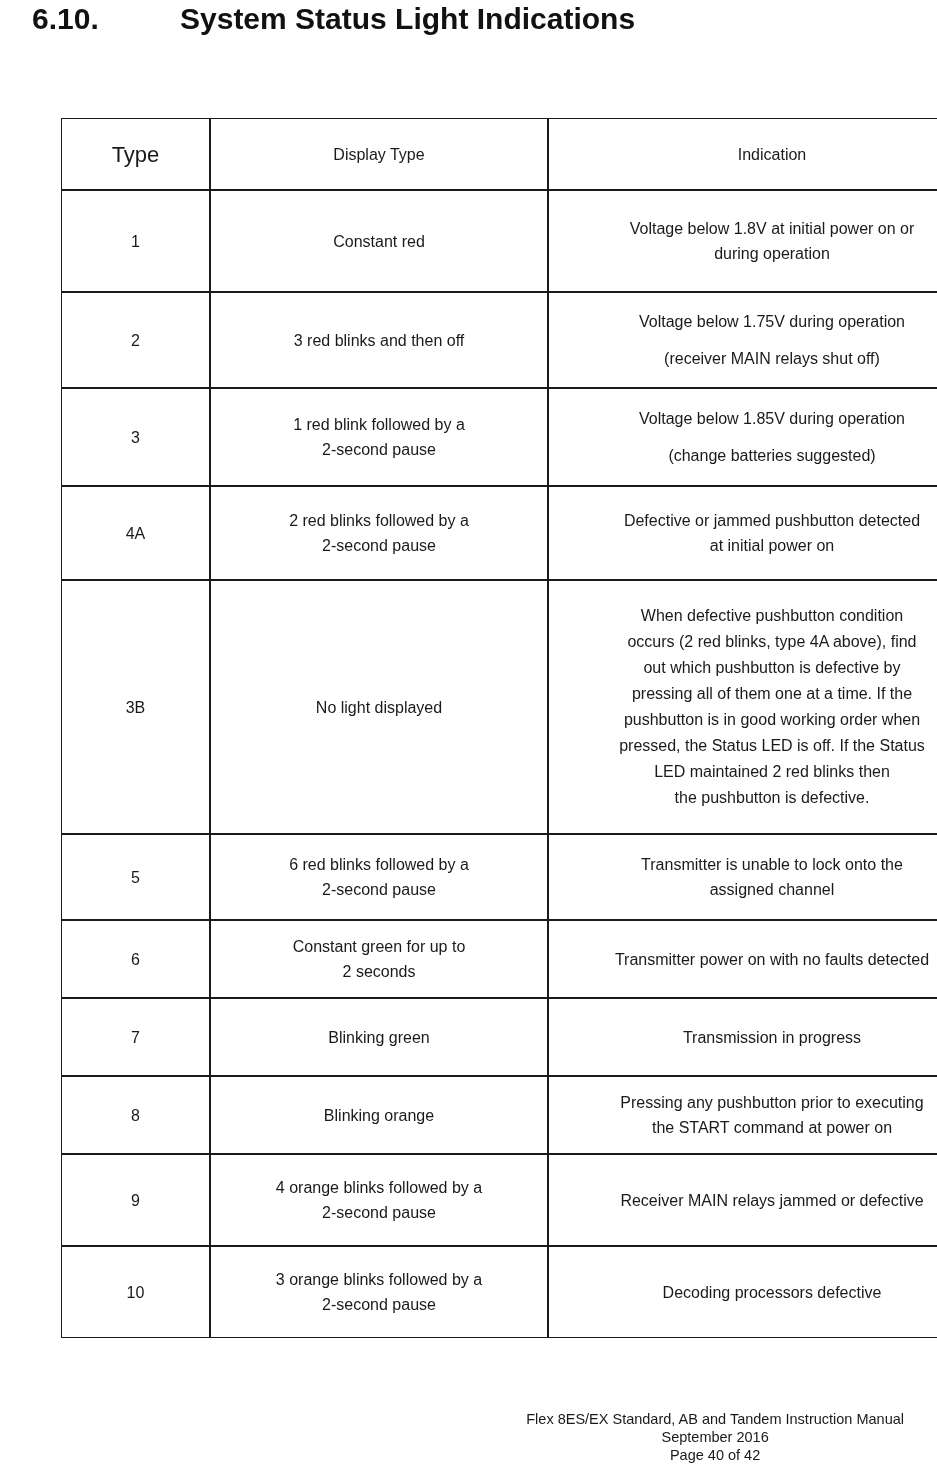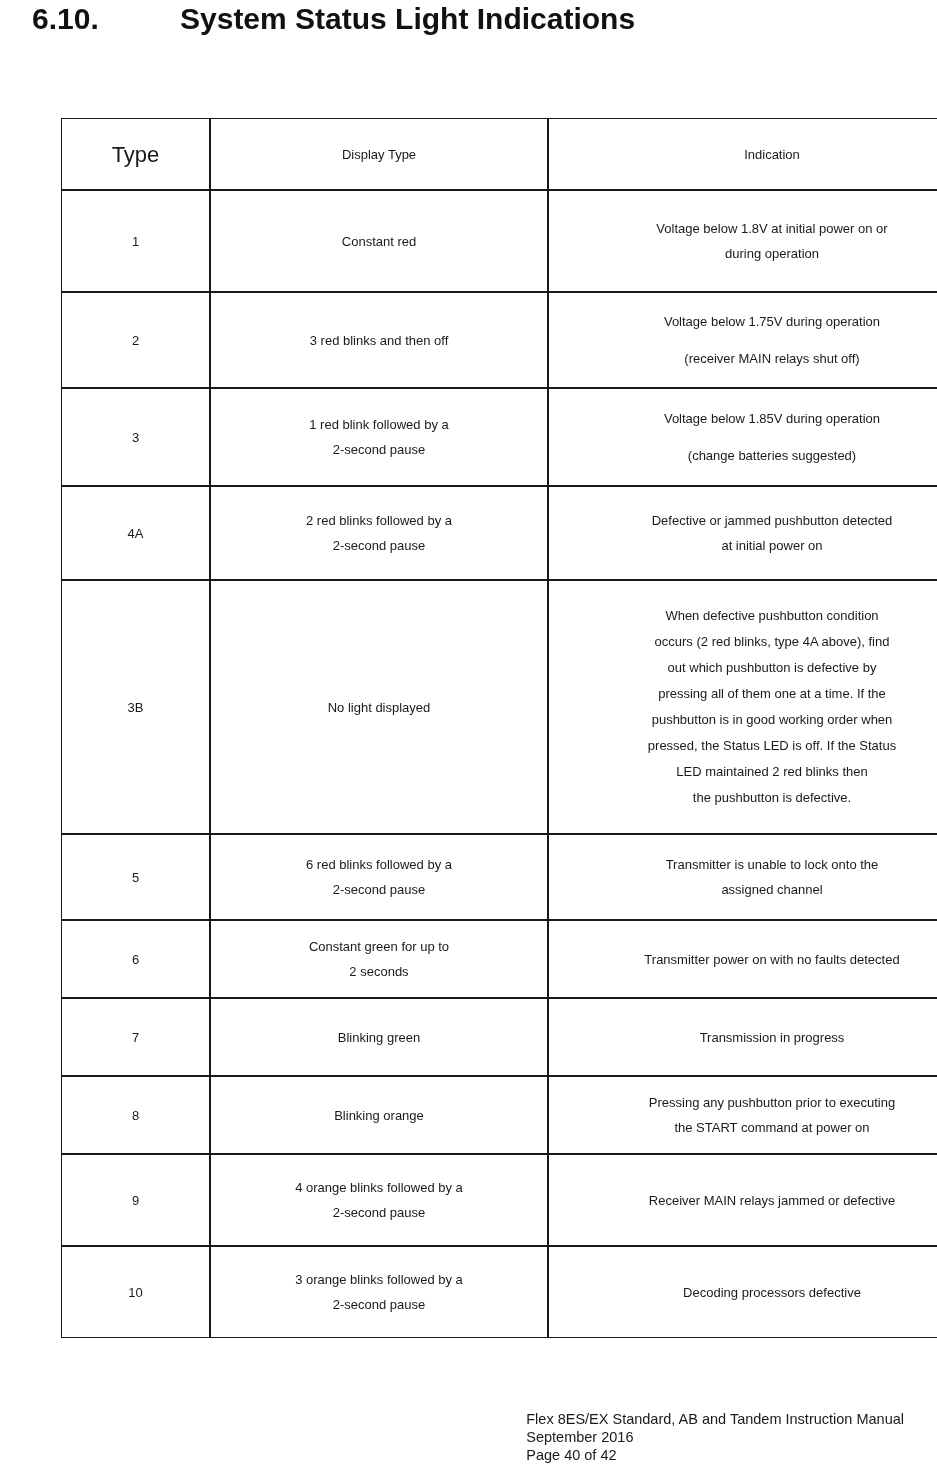--- a/index.html
+++ b/index.html
@@ -65,21 +65,21 @@
     table-layout: fixed;
   }
   table.status-table td,
   table.status-table th {
     border: 1px solid #1a1a1a;
     padding: 6px 8px;
     text-align: center;
     vertical-align: middle;
     background: #ffffff;
     font-weight: normal;
-    font-size: 13px;
+    font-size: 16px;
     line-height: 25px;
     color: #1a1a1a;
   }
   
   table.status-table tr + tr td {
     border-top: 1px solid #1a1a1a;
   }
   table.status-table td + td,
   table.status-table th + th {
     border-left: 1px solid #1a1a1a;
@@ -123,21 +123,21 @@
   .spaced .ln { display: block; }
   .gap .ln + .ln { margin-top: 12px; }
 
   .para .ln { display: block; line-height: 26px; }
 
   
   .footer {
     position: absolute;
     right: 33px;
     top: 1410px;
-    text-align: left;
+    text-align: center;
     font-size: 14.5px;
     line-height: 18px;
     color: #1a1a1a;
   }
   .footer div { white-space: nowrap; }
 </style>
 </head>
 <body>
 
 <div class="page">

